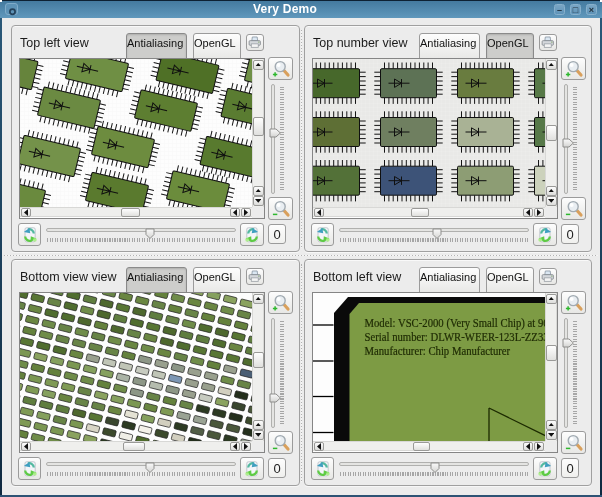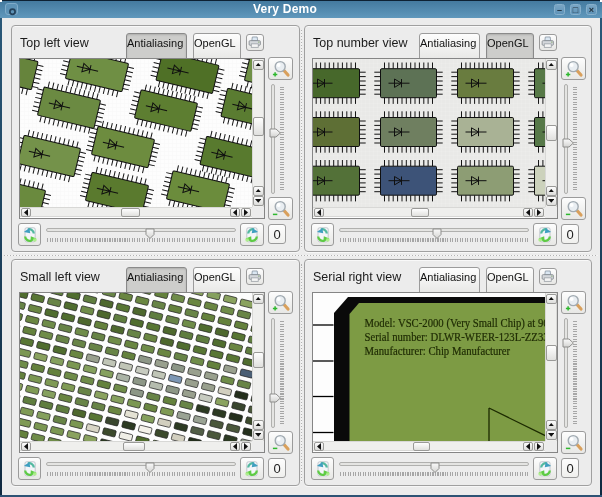--- a/index.html
+++ b/index.html
@@ -413,21 +413,21 @@
         <path d="M12.8 7.5 A4.6 4.6 0 0 0 7.0 3.4" stroke="#53b9a0" stroke-width="2.3" fill="none"></path>
         <path d="M8.4 1.9 L2.9 6.1 L9.2 7.3 z" fill="#3f9fc0"></path>
         <path d="M4.2 10.4 A4.6 4.6 0 0 0 10.2 14.7" stroke="#5ecb45" stroke-width="2.3" fill="none"></path>
         <path d="M9.8 10.2 L15.3 12.6 L9.4 16.3 z" fill="#5ecb45"></path>
         <circle cx="13.8" cy="13.8" r="1.9" fill="#a8ef82" opacity="0.85"></circle>
       </g>
     </svg>
   </div>
 <div class="spin" style="left:561px;top:224px;width:18px;height:20px;">0</div>
 <div class="group" style="left:11px;top:259px;width:289px;height:227px;"></div>
-<div class="lbl" style="left:20px;top:270px;">Small left view</div>
+<div class="lbl" style="left:20px;top:270px;">Bottom view view</div>
 <div class="btn on" style="left:126px;top:267px;width:61px;">Antialiasing</div>
 <div class="btn" style="left:193px;top:267px;width:48px;">OpenGL</div>
 <div class="tbtn" style="left:246px;top:268px;width:18px;height:17px;">
     <svg width="13.5" height="12.5" viewBox="0 0 15 14">
       <path d="M4.2 5.4 L4.8 1.1 L10.2 1.1 L10.8 5.4 z" fill="#dbe7f2" stroke="#8a96a2" stroke-width="0.9"></path>
       <rect x="1.2" y="5.2" width="12.6" height="5.2" rx="1.1" fill="#d4d7db" stroke="#7f848b" stroke-width="0.9"></rect>
       <rect x="3.6" y="8.8" width="7.8" height="3.9" fill="#f4f4f4" stroke="#9aa0a6" stroke-width="0.9"></rect>
       <circle cx="12.1" cy="6.8" r="0.7" fill="#6f9f4f"></circle>
     </svg>
   </div>
@@ -724,21 +724,21 @@
         <path d="M12.8 7.5 A4.6 4.6 0 0 0 7.0 3.4" stroke="#53b9a0" stroke-width="2.3" fill="none"></path>
         <path d="M8.4 1.9 L2.9 6.1 L9.2 7.3 z" fill="#3f9fc0"></path>
         <path d="M4.2 10.4 A4.6 4.6 0 0 0 10.2 14.7" stroke="#5ecb45" stroke-width="2.3" fill="none"></path>
         <path d="M9.8 10.2 L15.3 12.6 L9.4 16.3 z" fill="#5ecb45"></path>
         <circle cx="13.8" cy="13.8" r="1.9" fill="#a8ef82" opacity="0.85"></circle>
       </g>
     </svg>
   </div>
 <div class="spin" style="left:268px;top:458px;width:18px;height:20px;">0</div>
 <div class="group" style="left:304px;top:259px;width:288px;height:227px;"></div>
-<div class="lbl" style="left:313px;top:270px;">Serial right view</div>
+<div class="lbl" style="left:313px;top:270px;">Bottom left view</div>
 <div class="btn" style="left:419px;top:267px;width:61px;">Antialiasing</div>
 <div class="btn" style="left:486px;top:267px;width:48px;">OpenGL</div>
 <div class="tbtn" style="left:539px;top:268px;width:18px;height:17px;">
     <svg width="13.5" height="12.5" viewBox="0 0 15 14">
       <path d="M4.2 5.4 L4.8 1.1 L10.2 1.1 L10.8 5.4 z" fill="#dbe7f2" stroke="#8a96a2" stroke-width="0.9"></path>
       <rect x="1.2" y="5.2" width="12.6" height="5.2" rx="1.1" fill="#d4d7db" stroke="#7f848b" stroke-width="0.9"></rect>
       <rect x="3.6" y="8.8" width="7.8" height="3.9" fill="#f4f4f4" stroke="#9aa0a6" stroke-width="0.9"></rect>
       <circle cx="12.1" cy="6.8" r="0.7" fill="#6f9f4f"></circle>
     </svg>
   </div>

